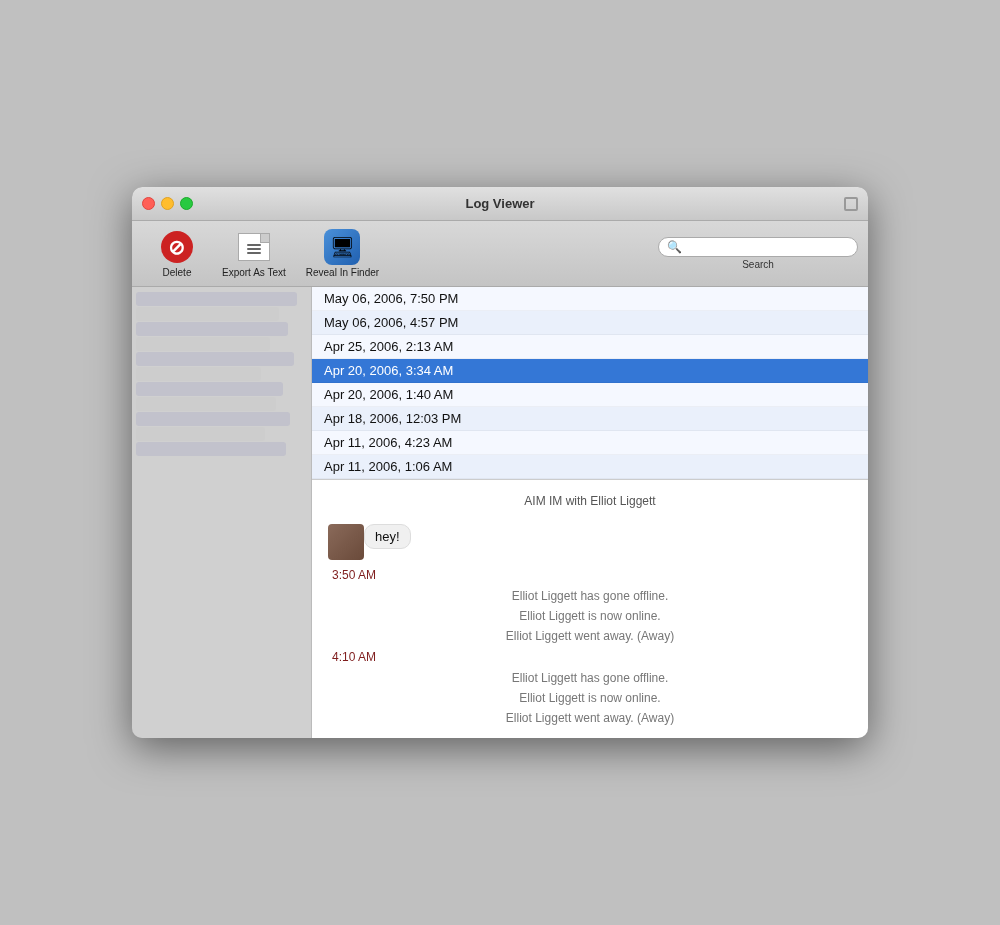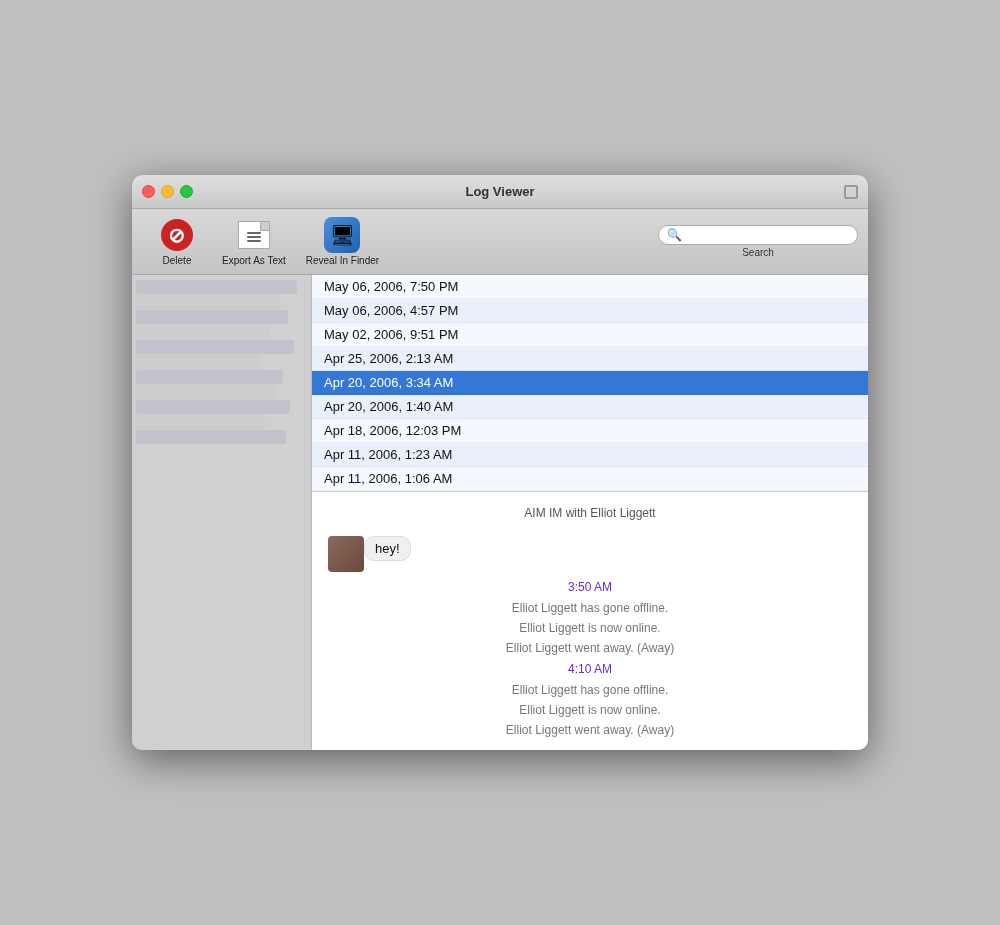--- a/index.html
+++ b/index.html
@@ -269,24 +269,24 @@
       font-size: 13px;
       color: #111;
     }
     .chat-status {
       text-align: center;
       font-size: 12px;
       color: #777;
       padding: 3px 16px;
     }
     .chat-time {
-      text-align: center;
       font-size: 12px;
-      color: #6d28d9;
+      color: #7f1d1d;
       padding: 4px;
+      margin-left: 16px;
     }
   </style>
 </head>
 <body>
 
 <div class="window">
 
   <div class="titlebar">
     <div class="titlebar-buttons">
       <div class="tb-btn tb-close"></div>
@@ -345,26 +345,25 @@
       <div class="sidebar-item" style="background:rgba(180,180,200,0.5);width:86%;"></div>
       <div class="sidebar-item" style="width:72%;"></div>
       <div class="sidebar-item" style="background:rgba(180,180,200,0.5);width:84%;"></div>
     </div>
 
     <div class="right-panel">
 
       <div class="log-list" id="log-list">
           <div class="log-row">May 06, 2006, 7:50 PM</div>
           <div class="log-row">May 06, 2006, 4:57 PM</div>
-          <div class="log-row">May 02, 2006, 9:51 PM</div>
           <div class="log-row">Apr 25, 2006, 2:13 AM</div>
           <div class="log-row selected">Apr 20, 2006, 3:34 AM</div>
           <div class="log-row">Apr 20, 2006, 1:40 AM</div>
           <div class="log-row">Apr 18, 2006, 12:03 PM</div>
-          <div class="log-row">Apr 11, 2006, 1:23 AM</div>
+          <div class="log-row">Apr 11, 2006, 4:23 AM</div>
           <div class="log-row">Apr 11, 2006, 1:06 AM</div>
         </div>
 
       <div class="chat-panel" id="chat-panel">
         <div class="chat-header">AIM IM with Elliot Liggett</div>
 
       <div class="chat-message">
             <div class="chat-avatar">
               <div class="avatar-placeholder"></div>
             </div>

